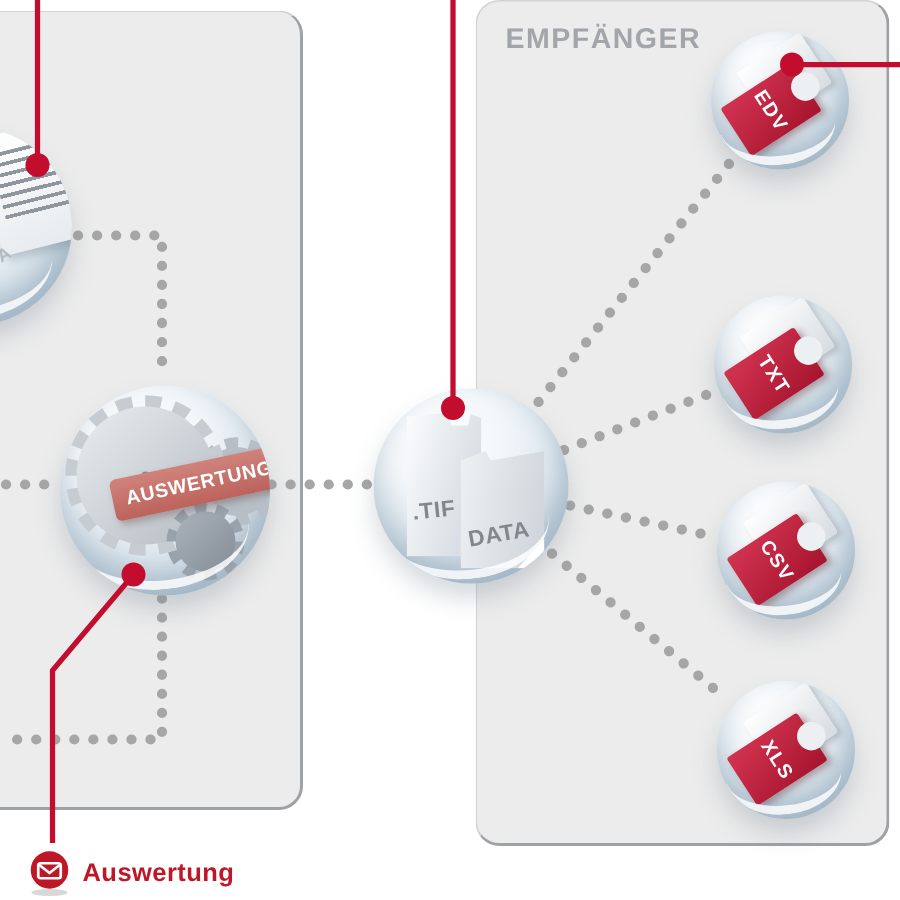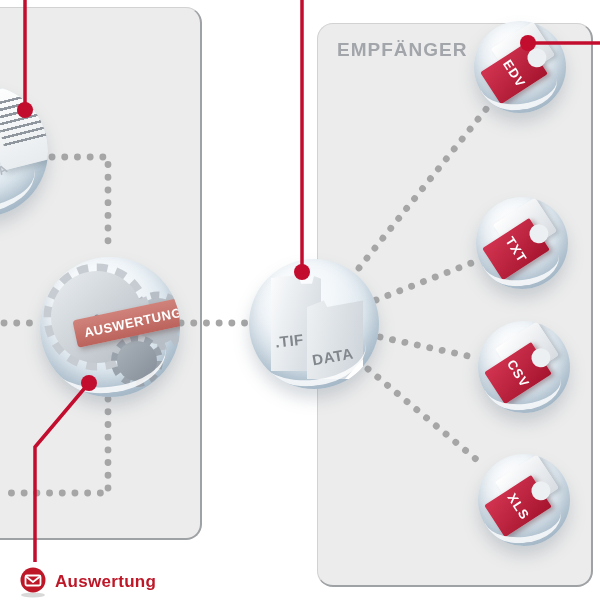--- a/index.html
+++ b/index.html
@@ -6,21 +6,21 @@
   body{
     width:600px;height:600px;position:relative;overflow:hidden;
     background:#ffffff;
     font-family:"Liberation Sans", sans-serif;
   }
   .panel{
     position:absolute;background:#ececec;border-radius:16px;
     border:1px solid #d2d2d2;border-right:2px solid #9fa2a5;border-bottom:2px solid #9fa2a5;
   }
   #left-panel{left:-30px;top:7px;width:229px;height:530px;}
-  #right-panel{left:317px;top:23px;width:273px;height:561px;}
+  #right-panel{left:317px;top:0;width:273px;height:561px;}
   #recv-title{
     position:absolute;left:19px;top:15px;font-size:19px;font-weight:bold;
     color:#a2a5aa;letter-spacing:1px;
   }
   svg.layer{position:absolute;left:0;top:0;pointer-events:none;}
   #dots-layer{z-index:2;}
   #red-layer{z-index:6;}
   .sphere{
     position:absolute;border-radius:50%;overflow:hidden;z-index:4;
     background:radial-gradient(circle at 36% 28%, #ffffff 0%, #f3f7fa 30%, #e2ebf1 55%, #c8d7e1 78%, #b2c5d3 100%);

